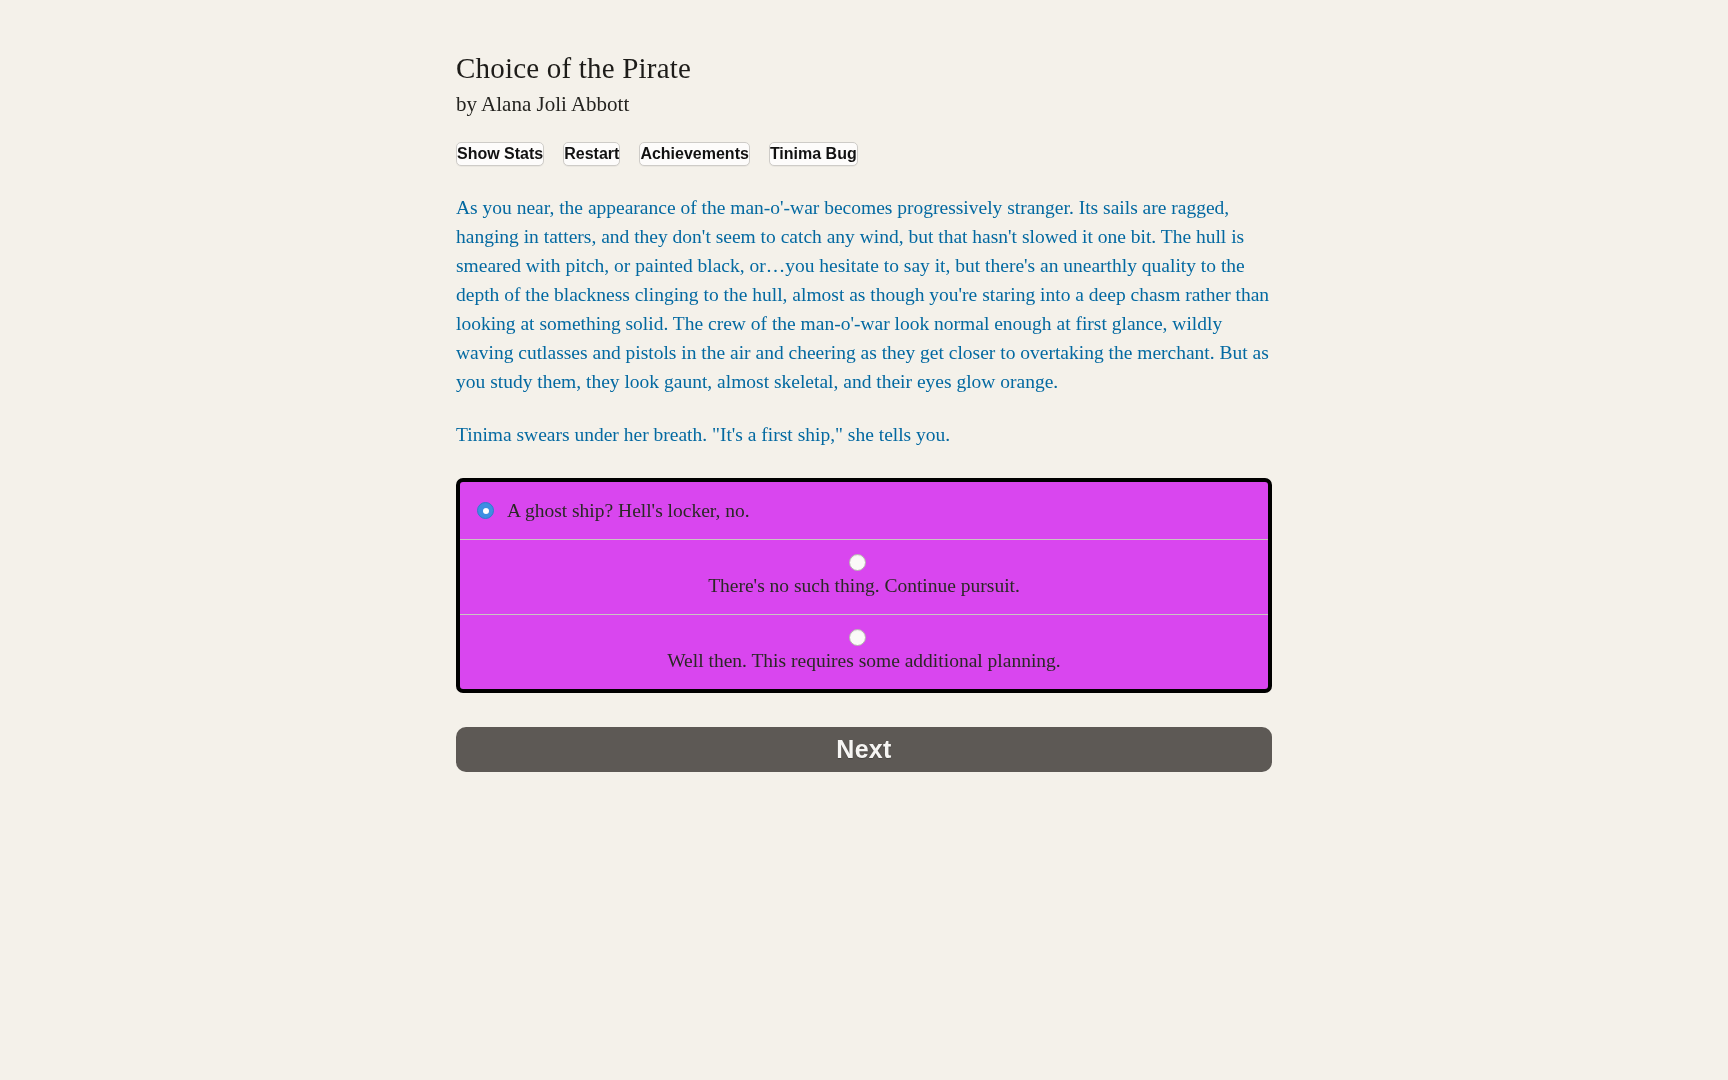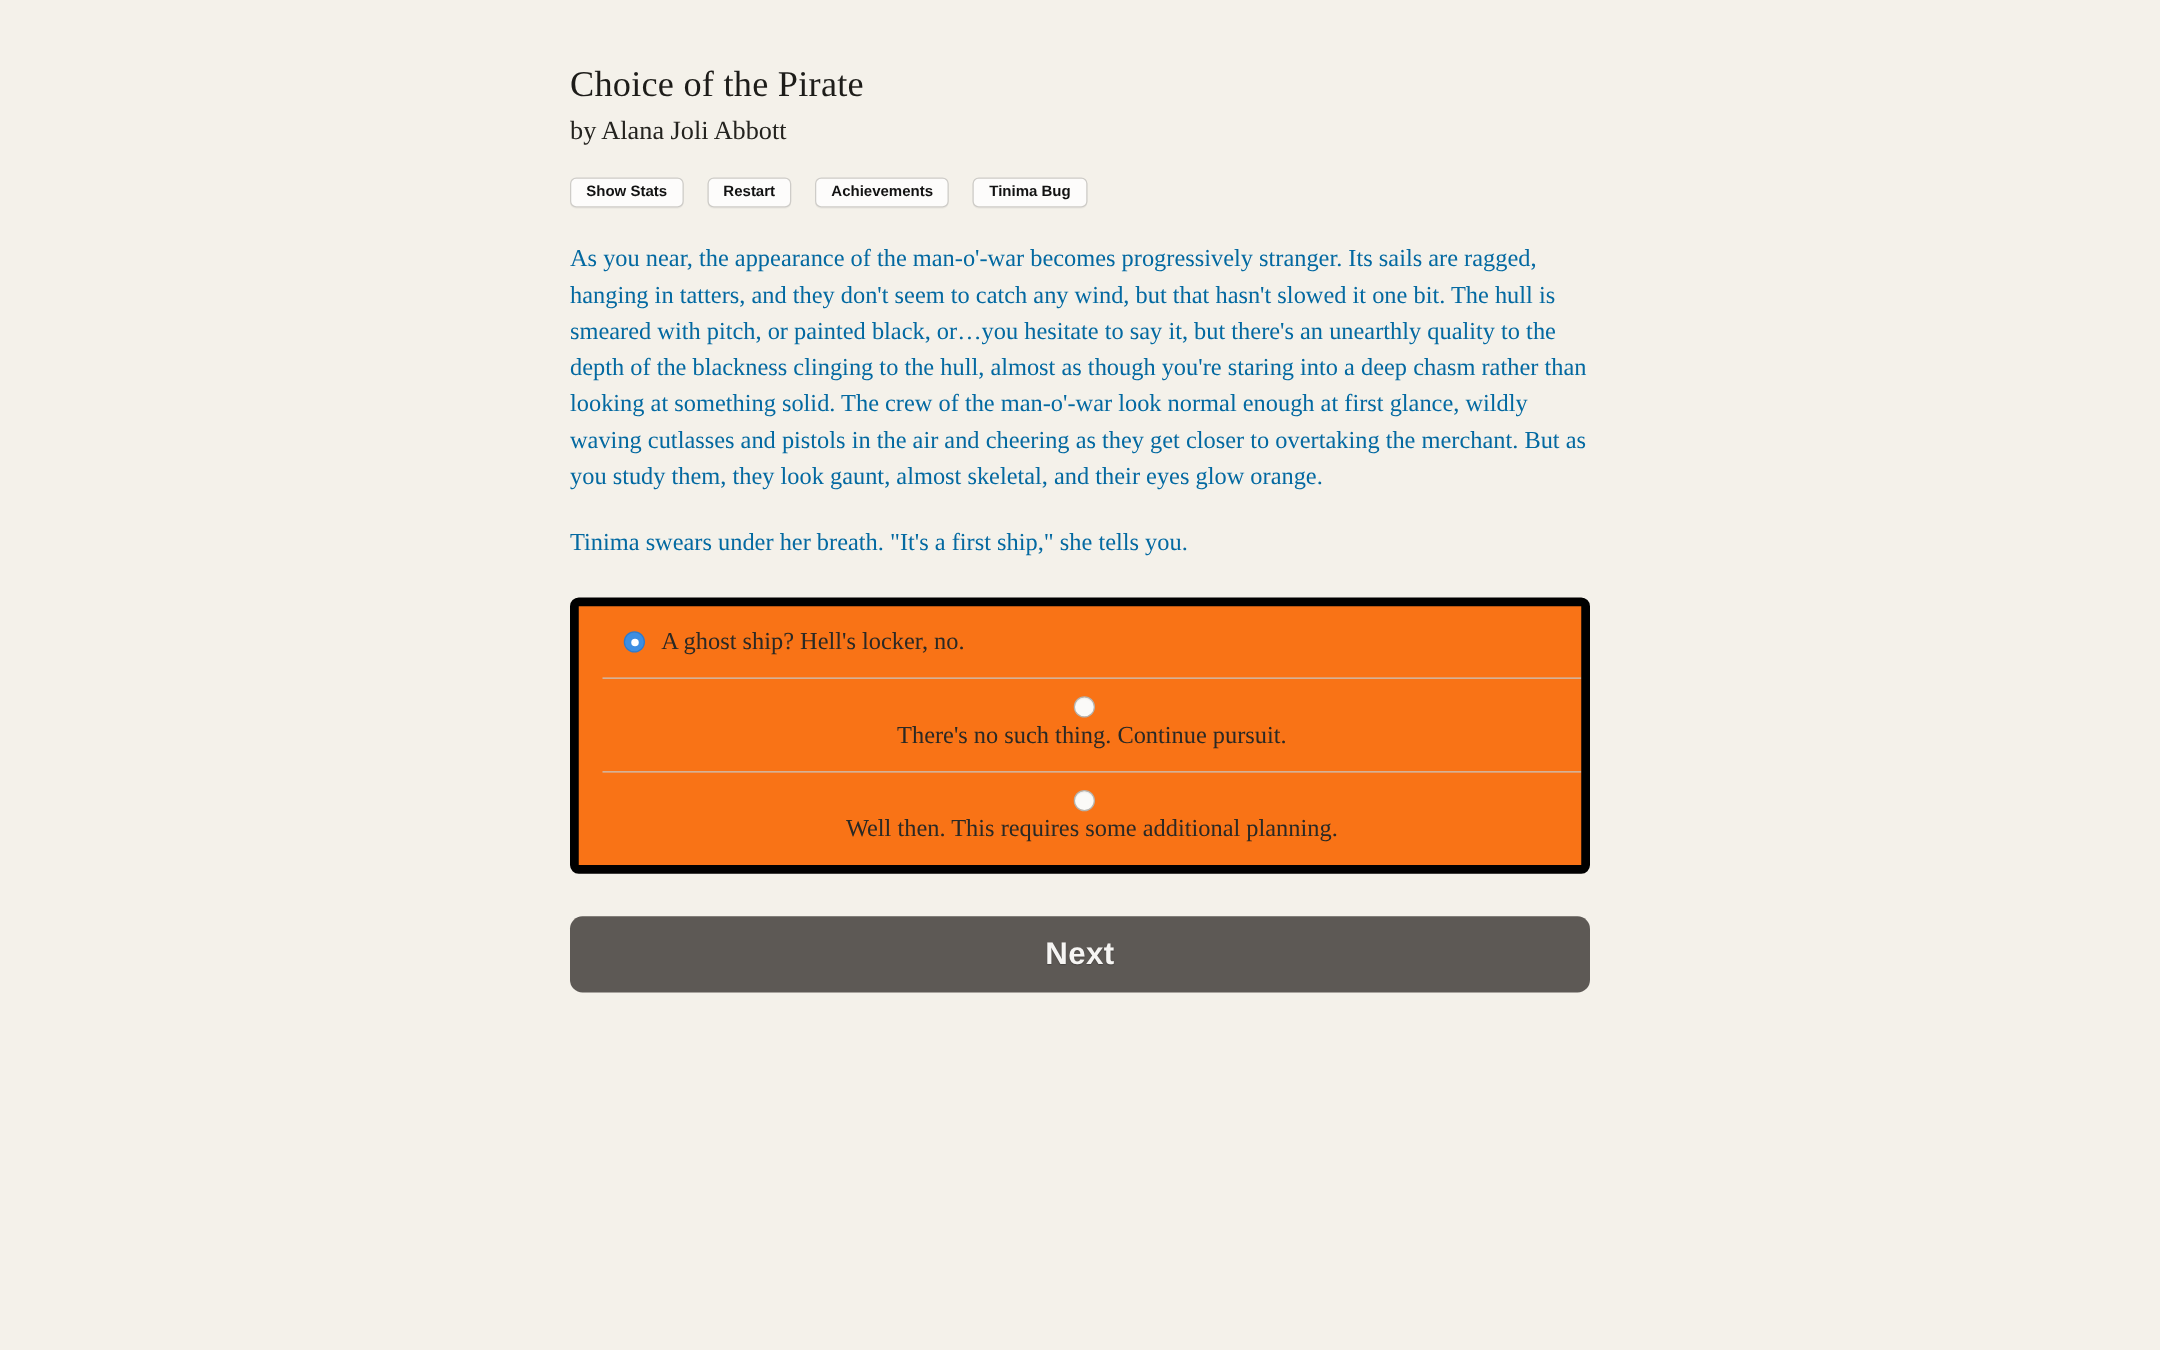--- a/index.html
+++ b/index.html
@@ -30,45 +30,44 @@
     color: #24231f;
   }
   .toolbar {
     margin-top: 25px;
     display: flex;
     gap: 19px;
     align-items: center;
   }
   .toolbar button {
     font-family: "Liberation Sans", "DejaVu Sans", sans-serif;
-    font-size: 12px;
+    font-size: 16px;
     font-weight: 700;
     color: #121212;
     background: #fdfcfb;
     border: 1px solid #ceccc8;
     border-radius: 5px;
-    padding: 2px 12px 3px;
+    padding: 2px 0 3px;
     line-height: 17px;
     box-shadow: 0 1px 0 rgba(0,0,0,0.04);
     cursor: pointer;
   }
   .story p {
     font-size: 19.5px;
     line-height: 29px;
     color: #0369a1;
   }
   .story p.p1 { margin-top: 27px; }
   .story p.p2 { margin-top: 24px; }
   .choice-box {
     margin-top: 29px;
-    border: 7px solid #000000;
+    border: 4px solid #000000;
     border-radius: 7px;
-    background: #f97316;
+    background: #d946ef;
     overflow: hidden;
-    padding-left: 19px;
   }
   .choice-row {
     display: flex;
     align-items: center;
     padding: 14px 17px;
     min-height: 57px;
     cursor: pointer;
   }
   .choice-row + .choice-row {
     border-top: 1px solid #c9c6c1;
@@ -99,21 +98,21 @@
     background: #ffffff;
   }
   .choice-label {
     font-size: 19.5px;
     line-height: 29px;
     color: #2a2925;
   }
   .next-btn {
     margin-top: 34px;
     width: 100%;
-    height: 61px;
+    height: 45px;
     border: none;
     border-radius: 10px;
     background: #5d5955;
     color: #f6f5f3;
     font-family: "Liberation Sans", "DejaVu Sans", sans-serif;
     font-size: 25px;
     font-weight: 700;
     letter-spacing: 0.3px;
     cursor: pointer;
     display: flex;

